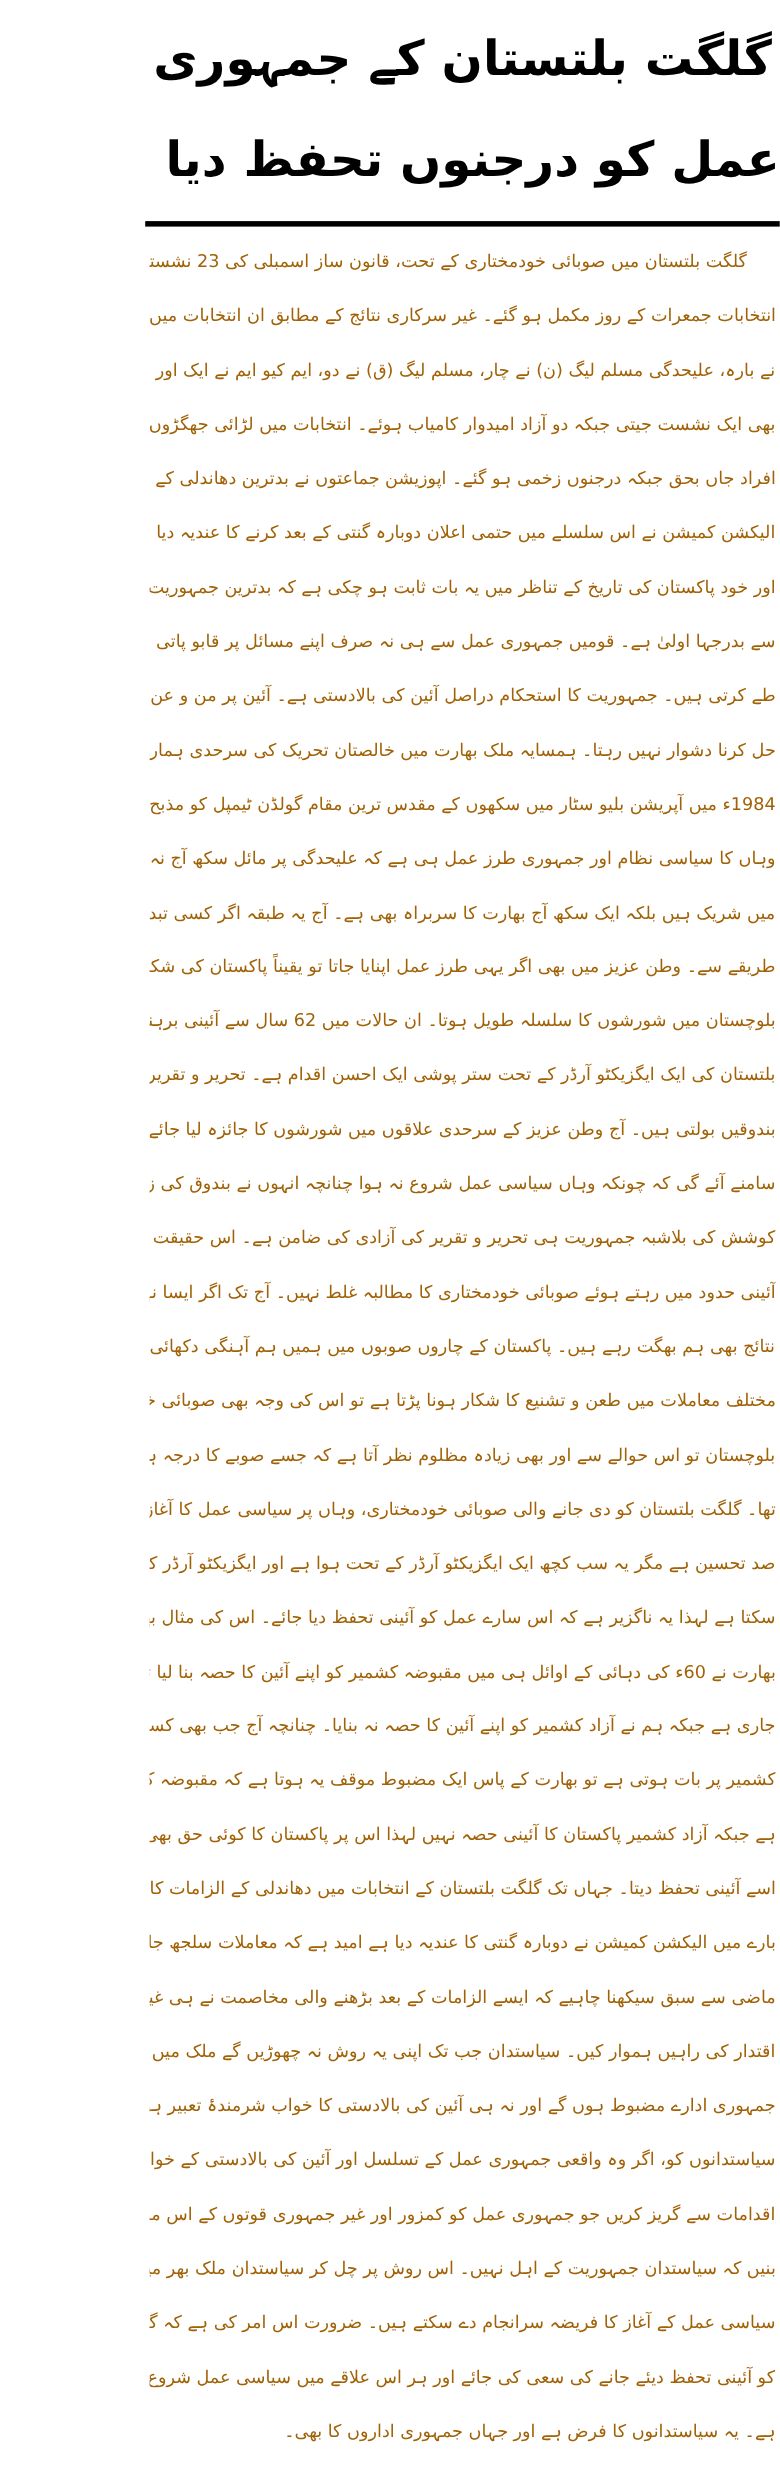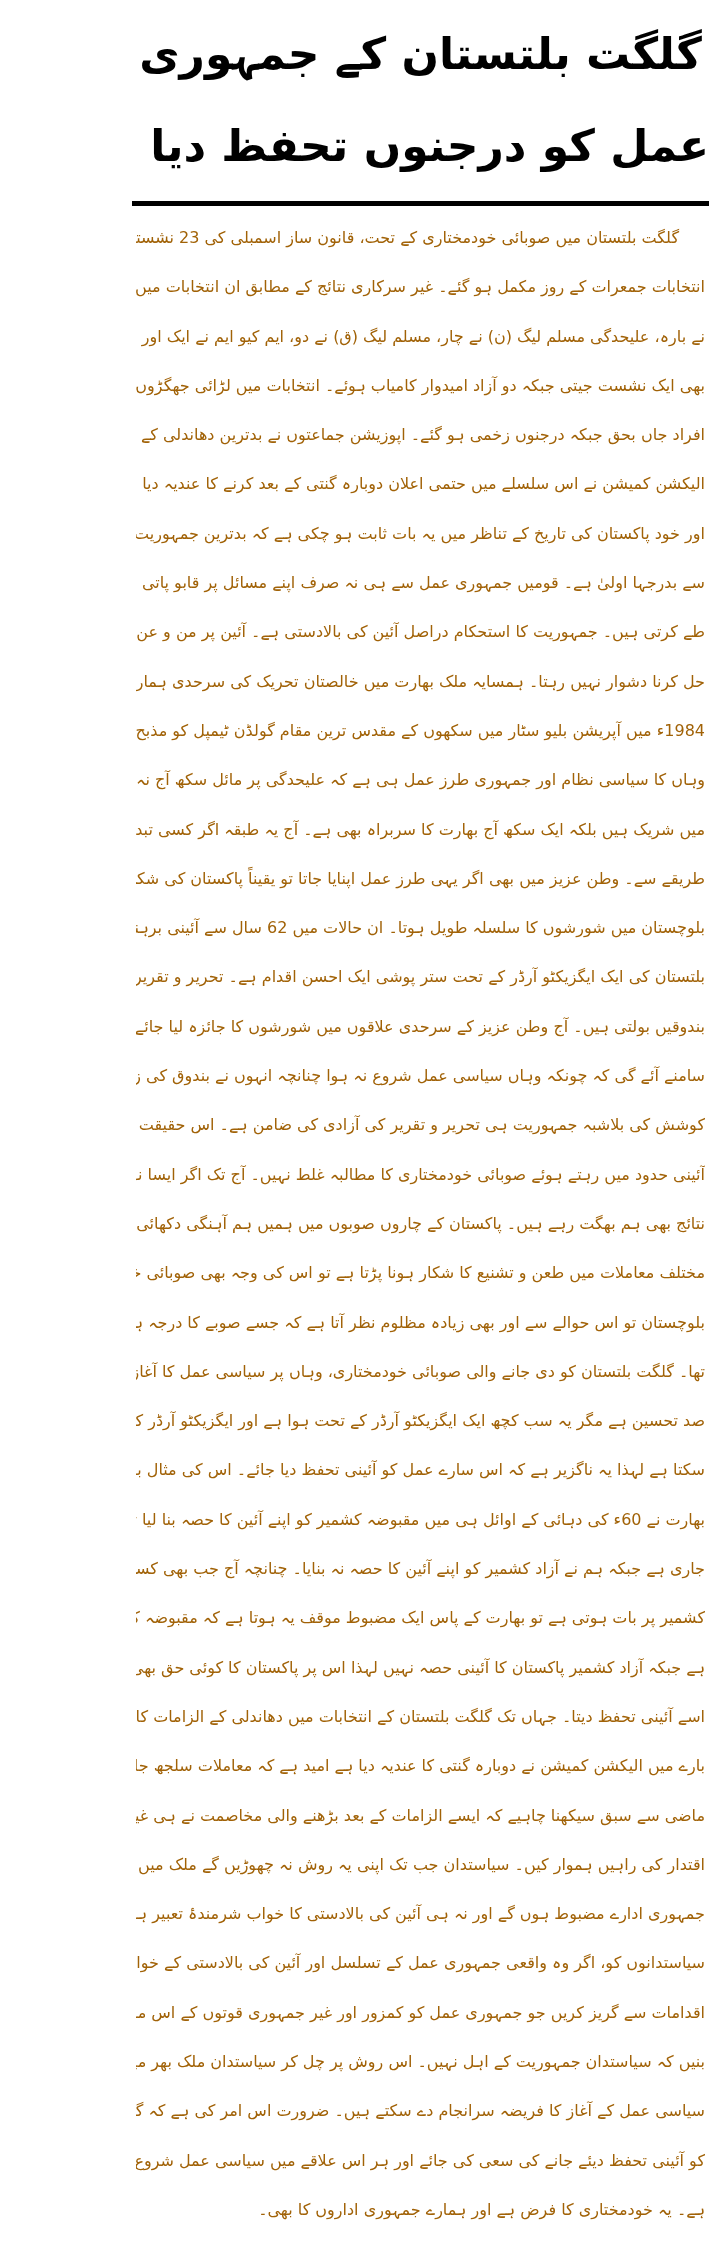--- a/index.html
+++ b/index.html
@@ -99,15 +99,15 @@
       <div class="line">اسے آئینی تحفظ دیتا۔ جہاں تک گلگت بلتستان کے انتخابات میں دھاندلی کے الزامات کا تعلق ہے اس کے</div>
       <div class="line">بارے میں الیکشن کمیشن نے دوبارہ گنتی کا عندیہ دیا ہے امید ہے کہ معاملات سلجھ جائیں گے۔ سیاستدانوں کو</div>
       <div class="line">ماضی سے سبق سیکھنا چاہیے کہ ایسے الزامات کے بعد بڑھنے والی مخاصمت نے ہی غیر جمہوری قوتوں کے</div>
       <div class="line">اقتدار کی راہیں ہموار کیں۔ سیاستدان جب تک اپنی یہ روش نہ چھوڑیں گے ملک میں سیاسی عمل چلے گا نہ</div>
       <div class="line">جمہوری ادارے مضبوط ہوں گے اور نہ ہی آئین کی بالادستی کا خواب شرمندۂ تعبیر ہو گا۔ ان حالات میں تو</div>
       <div class="line">سیاستدانوں کو، اگر وہ واقعی جمہوری عمل کے تسلسل اور آئین کی بالادستی کے خواہاں ہیں، چاہیے کہ ایسے تمام تر</div>
       <div class="line">اقدامات سے گریز کریں جو جمہوری عمل کو کمزور اور غیر جمہوری قوتوں کے اس موقف کو تقویت دینے کا باعث</div>
       <div class="line">بنیں کہ سیاستدان جمہوریت کے اہل نہیں۔ اس روش پر چل کر سیاستدان ملک بھر میں آئین کی عملداری اور</div>
       <div class="line">سیاسی عمل کے آغاز کا فریضہ سرانجام دے سکتے ہیں۔ ضرورت اس امر کی ہے کہ گلگت بلتستان کے جمہوری عمل</div>
       <div class="line">کو آئینی تحفظ دیئے جانے کی سعی کی جائے اور ہر اس علاقے میں سیاسی عمل شروع کیا جائے جہاں یہ مفقود</div>
-      <div class="line last">ہے۔ یہ خودمختاری کا فرض ہے اور ہمارے جمہوری اداروں کا بھی۔</div>
+      <div class="line last">ہے۔ یہ سیاستدانوں کا فرض ہے اور جہاں جمہوری اداروں کا بھی۔</div>
     </div>
 </div>
 
 </body></html>

